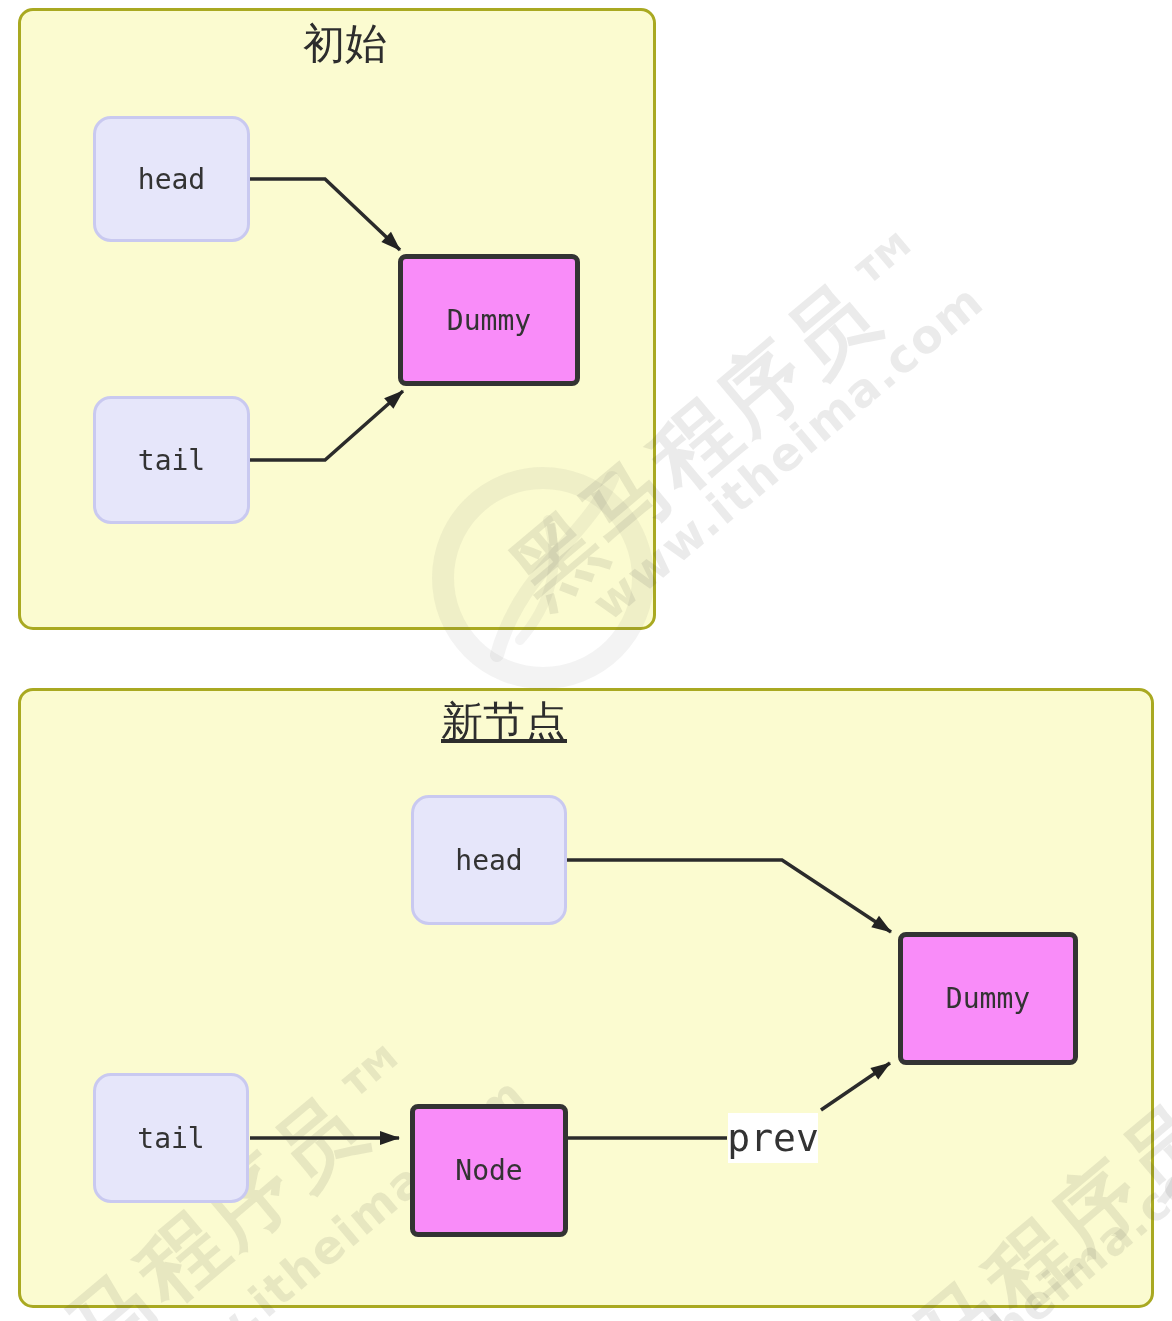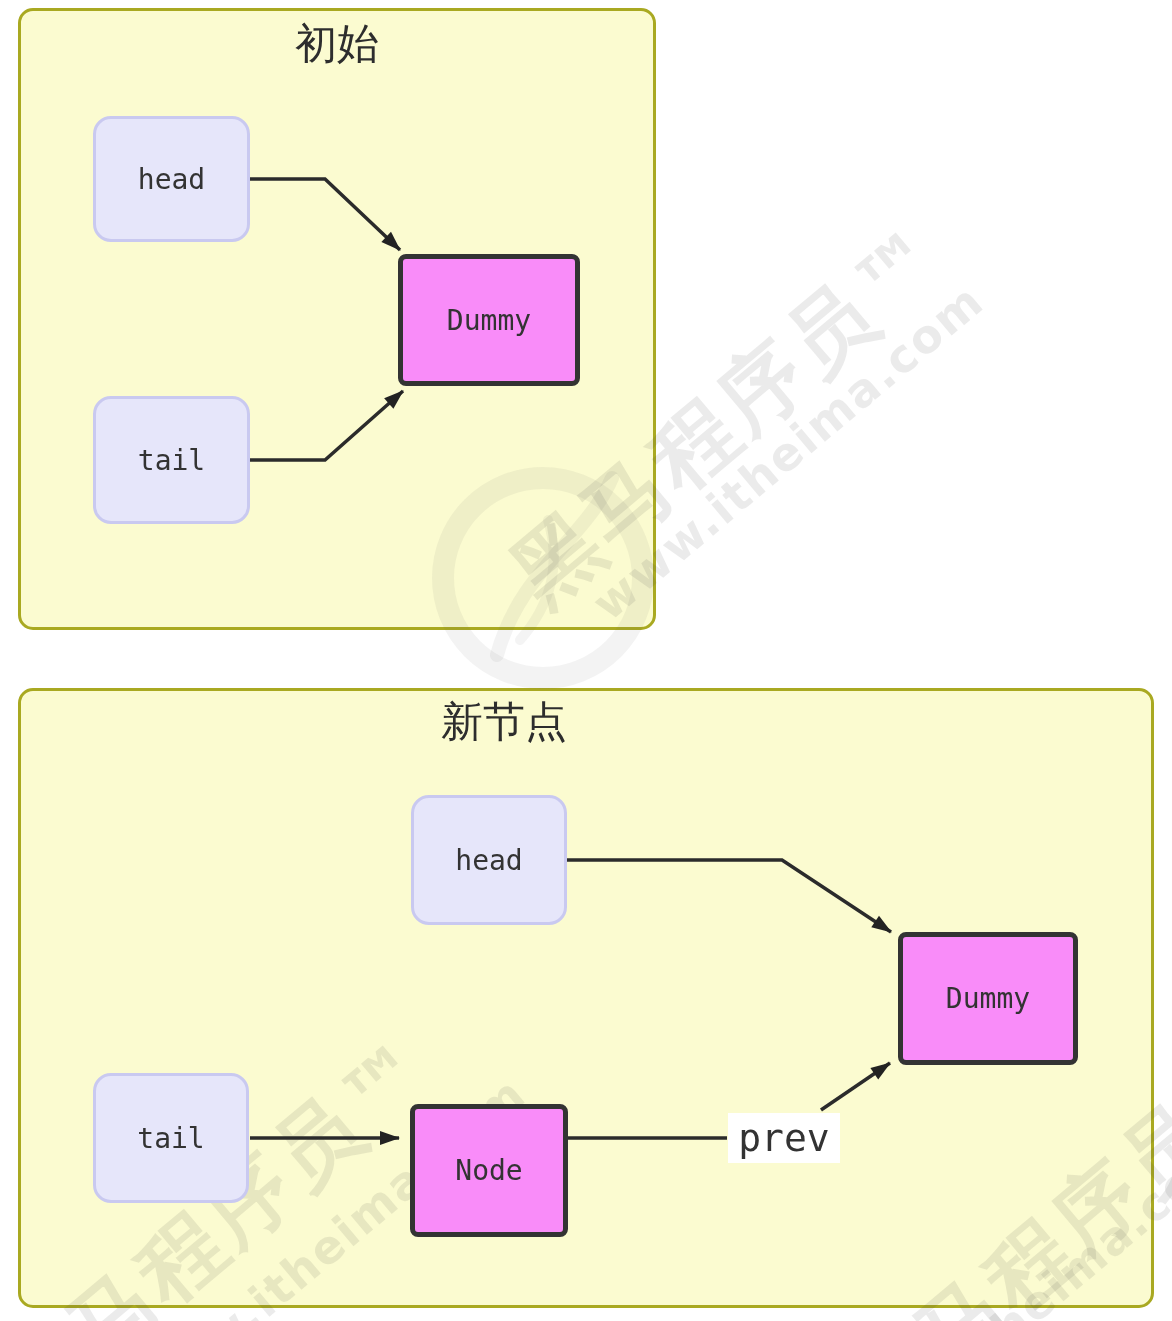--- a/index.html
+++ b/index.html
@@ -85,21 +85,21 @@
   .n-top-dummy  { left: 398px; top: 254px;  width: 182px; height: 132px; }
   .n-top-tail   { left: 93px;  top: 396px;  width: 157px; height: 128px; }
   .n-bot-head   { left: 411px; top: 795px;  width: 156px; height: 130px; }
   .n-bot-dummy  { left: 898px; top: 932px;  width: 180px; height: 133px; }
   .n-bot-tail   { left: 93px;  top: 1073px; width: 156px; height: 130px; }
   .n-bot-node   { left: 410px; top: 1104px; width: 158px; height: 133px; }
 
   .edge-label {
     position: absolute;
     left: 728px; top: 1113px;
-    width: 112px; height: 50px;
+    width: 90px; height: 50px;
     background: #ffffff;
     display: flex;
     align-items: center;
     justify-content: center;
     font-family: "DejaVu Sans Mono", "Liberation Mono", monospace;
     font-size: 38px;
     color: var(--text-color, #333333);
   }
 </style>
 </head>
@@ -116,22 +116,22 @@
   <div class="wm wm-url wm-b-url">www.itheima.com</div>
   <div class="wm wm-brand wm-c-brand">黑马程序员™</div>
   <div class="wm wm-url wm-c-url">www.itheima.com</div>
 
   <svg class="wm-logo" width="1172" height="1321" viewBox="0 0 1172 1321" aria-hidden="true">
     <circle cx="543" cy="578" r="100" fill="none" stroke="rgba(100,100,100,0.08)" stroke-width="22"></circle>
     <path d="M497,655 C520,570 585,540 612,478" fill="none" stroke="rgba(100,100,100,0.08)" stroke-width="14" stroke-linecap="round"></path>
     <path d="M520,640 C555,600 560,560 548,520" fill="none" stroke="rgba(100,100,100,0.07)" stroke-width="10" stroke-linecap="round"></path>
   </svg>
 
-  <div class="panel-title" style="left:18px; top:16px; width:638px;">初始</div>
-  <div class="panel-title" style="left:18px; top:694px; width:972px;">新节点</div>
+  <div class="panel-title" style="left:18px; top:16px; width:638px;padding-left:8px;">初始</div>
+  <div class="panel-title" style="left:18px; top:694px; width:972px;text-decoration:underline;">新节点</div>
 
   <svg class="edges" width="1172" height="1321" viewBox="0 0 1172 1321">
     <defs>
       <marker id="arrow" markerUnits="userSpaceOnUse" markerWidth="22" markerHeight="18" refX="20" refY="9" orient="auto">
         <path d="M1,2 L21,9 L1,16 Z" fill="#222222"></path>
       </marker>
     </defs>
     <path class="edge" d="M250,179 L325,179 L400,250" marker-end="url(#arrow)"></path>
     <path class="edge" d="M250,460 L325,460 L403,391" marker-end="url(#arrow)"></path>
     <path class="edge" d="M567,860 L782,860 L891,932" marker-end="url(#arrow)"></path>

